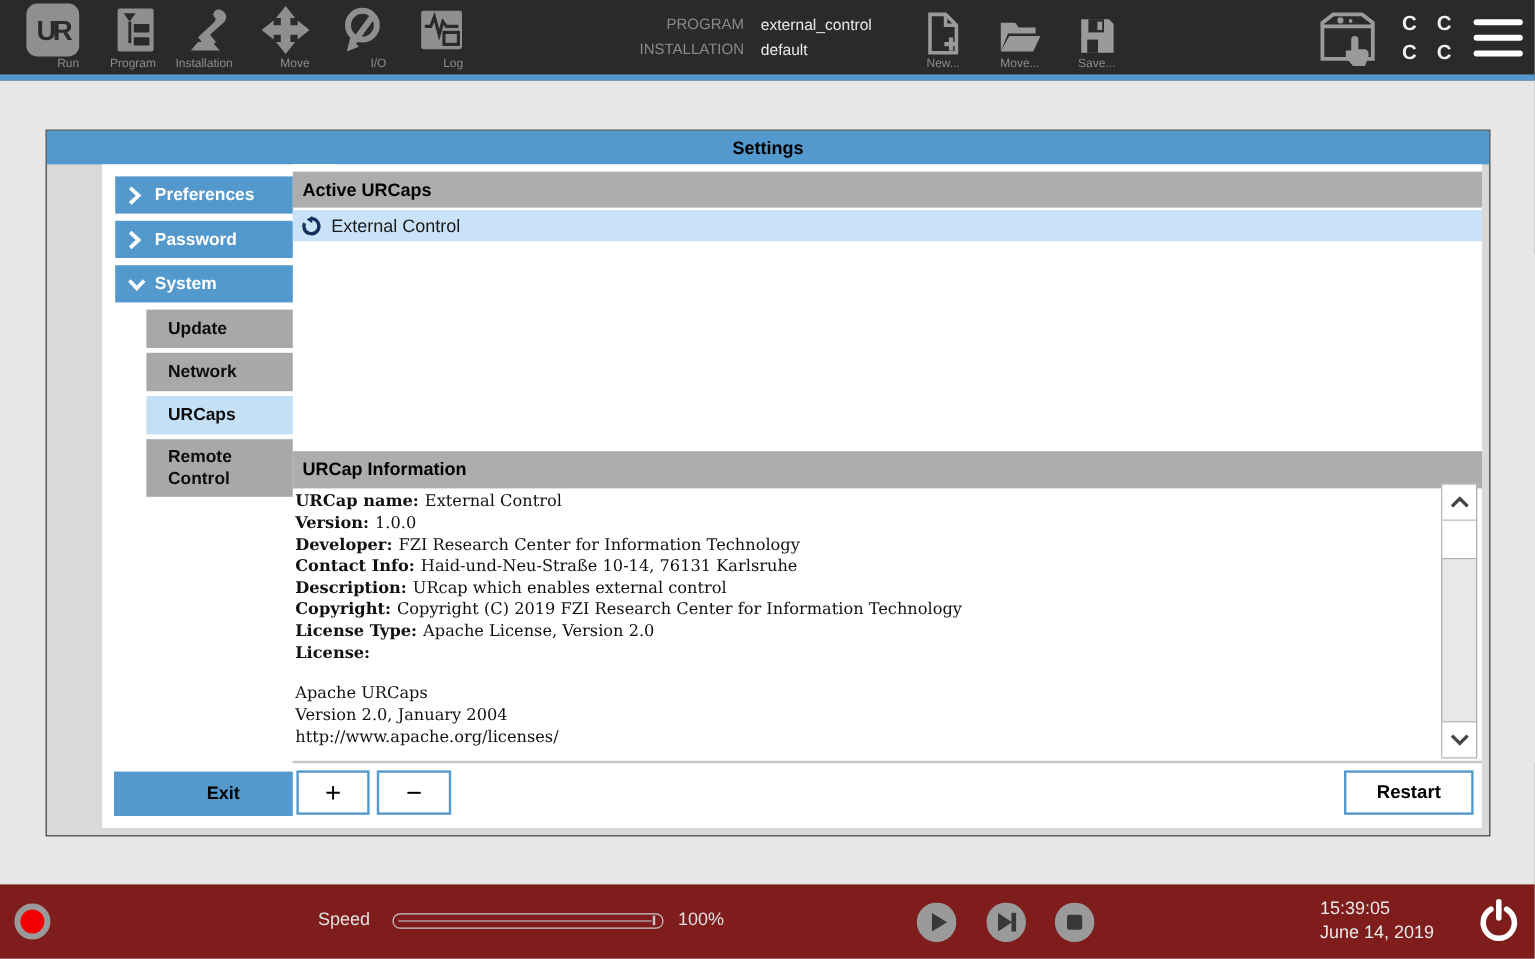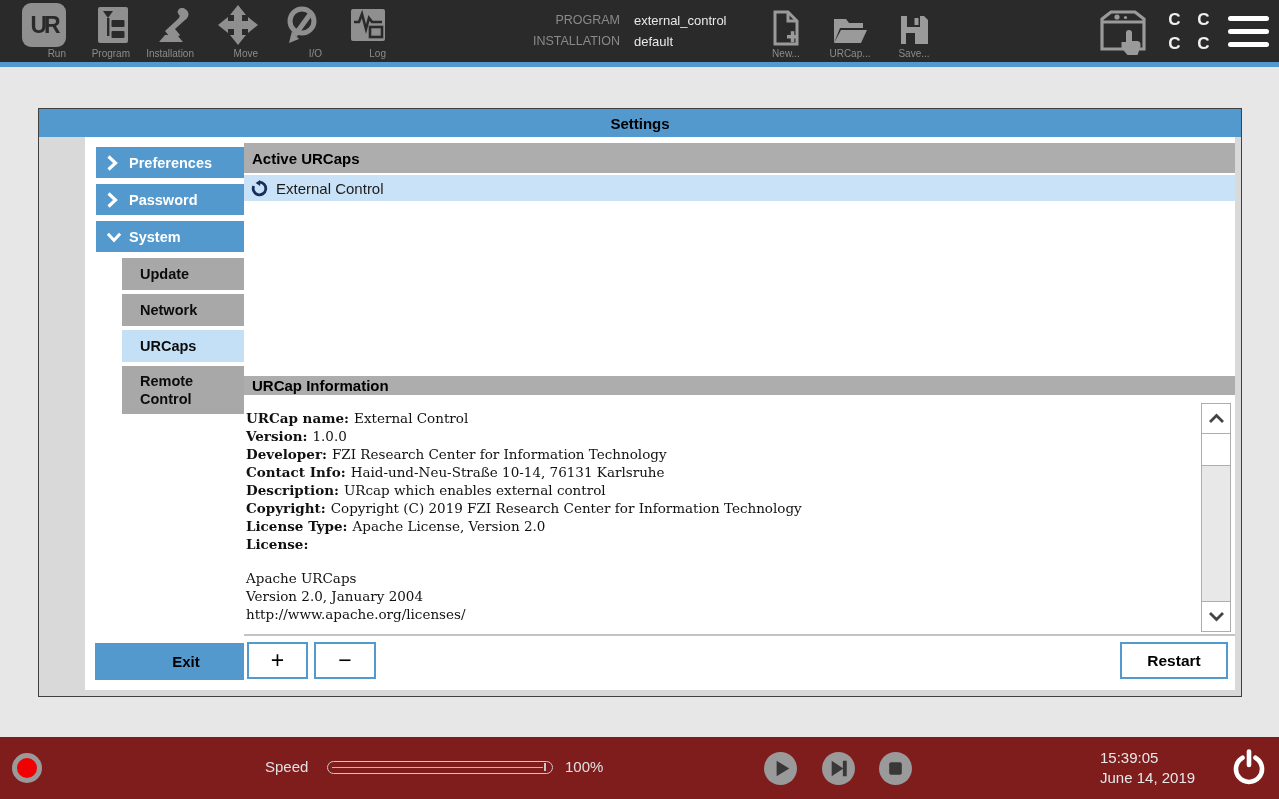--- a/index.html
+++ b/index.html
@@ -49,21 +49,21 @@
   .sub-item.h48 { height:48px; line-height:1.25; padding-right:40px; }
   .sub-item.selected { background:#C4E0F6; }
   .exit-btn { position:absolute; left:10px; bottom:10px; width:182px; height:37px;
               background:#5499CD; display:flex; align-items:center; justify-content:center;
               font-weight:bold; font-size:15px; color:#000; cursor:pointer; }
 
   .main { position:absolute; left:205px; top:28px; width:991px; height:553px; background:#fff; }
   .band { position:absolute; left:0; width:100%; background:#ADADAD; display:flex;
           align-items:center; padding-left:8px; font-weight:bold; font-size:15px; color:#000; }
   .band1 { top:6px; height:30px; }
-  .band2 { top:239px; height:19px; }
+  .band2 { top:239px; height:31px; }
   .urcap-row { position:absolute; left:0; top:38px; width:100%; height:26px; background:#C9E2F7;
                display:flex; align-items:center; padding-left:7px; cursor:pointer; }
   .urcap-row .rtext { font-size:15px; color:#1c1c1c; margin-left:8px; }
 
   .info-area { position:absolute; left:0; top:266px; width:100%; height:229px; }
   .info-text { position:absolute; left:2px; top:6px; right:36px;
                font-family:"DejaVu Serif","Liberation Serif",serif;
                font-size:13.5px; line-height:18px; color:#111; }
   .info-text b { font-weight:bold; }
   .info-text .fval { margin-left:5px; }
@@ -186,21 +186,21 @@
         </div>
         <div class="flabel">New...</div>
       </div>
       <div class="faction">
         <div class="ficon">
           <svg width="36" height="32" viewBox="0 0 36 32">
             <path d="M2 29 V5 h12 l3 4 h14 v5 H8 L2 29 z" fill="#9a9a9a"></path>
             <path d="M9 16 h26 l-6 13 H2 z" fill="#9a9a9a"></path>
           </svg>
         </div>
-        <div class="flabel">URCap...</div>
+        <div class="flabel">Move...</div>
       </div>
       <div class="faction">
         <div class="ficon">
           <svg width="32" height="32" viewBox="0 0 32 32">
             <path d="M3 2 h23 l4 4 v24 h-27 z" fill="#9a9a9a"></path>
             <rect x="9" y="2" width="13" height="11" fill="#2A2A2A"></rect>
             <rect x="16.5" y="4" width="4" height="7" fill="#9a9a9a"></rect>
             <rect x="8" y="19" width="9" height="11" fill="#2A2A2A"></rect>
           </svg>
         </div>

